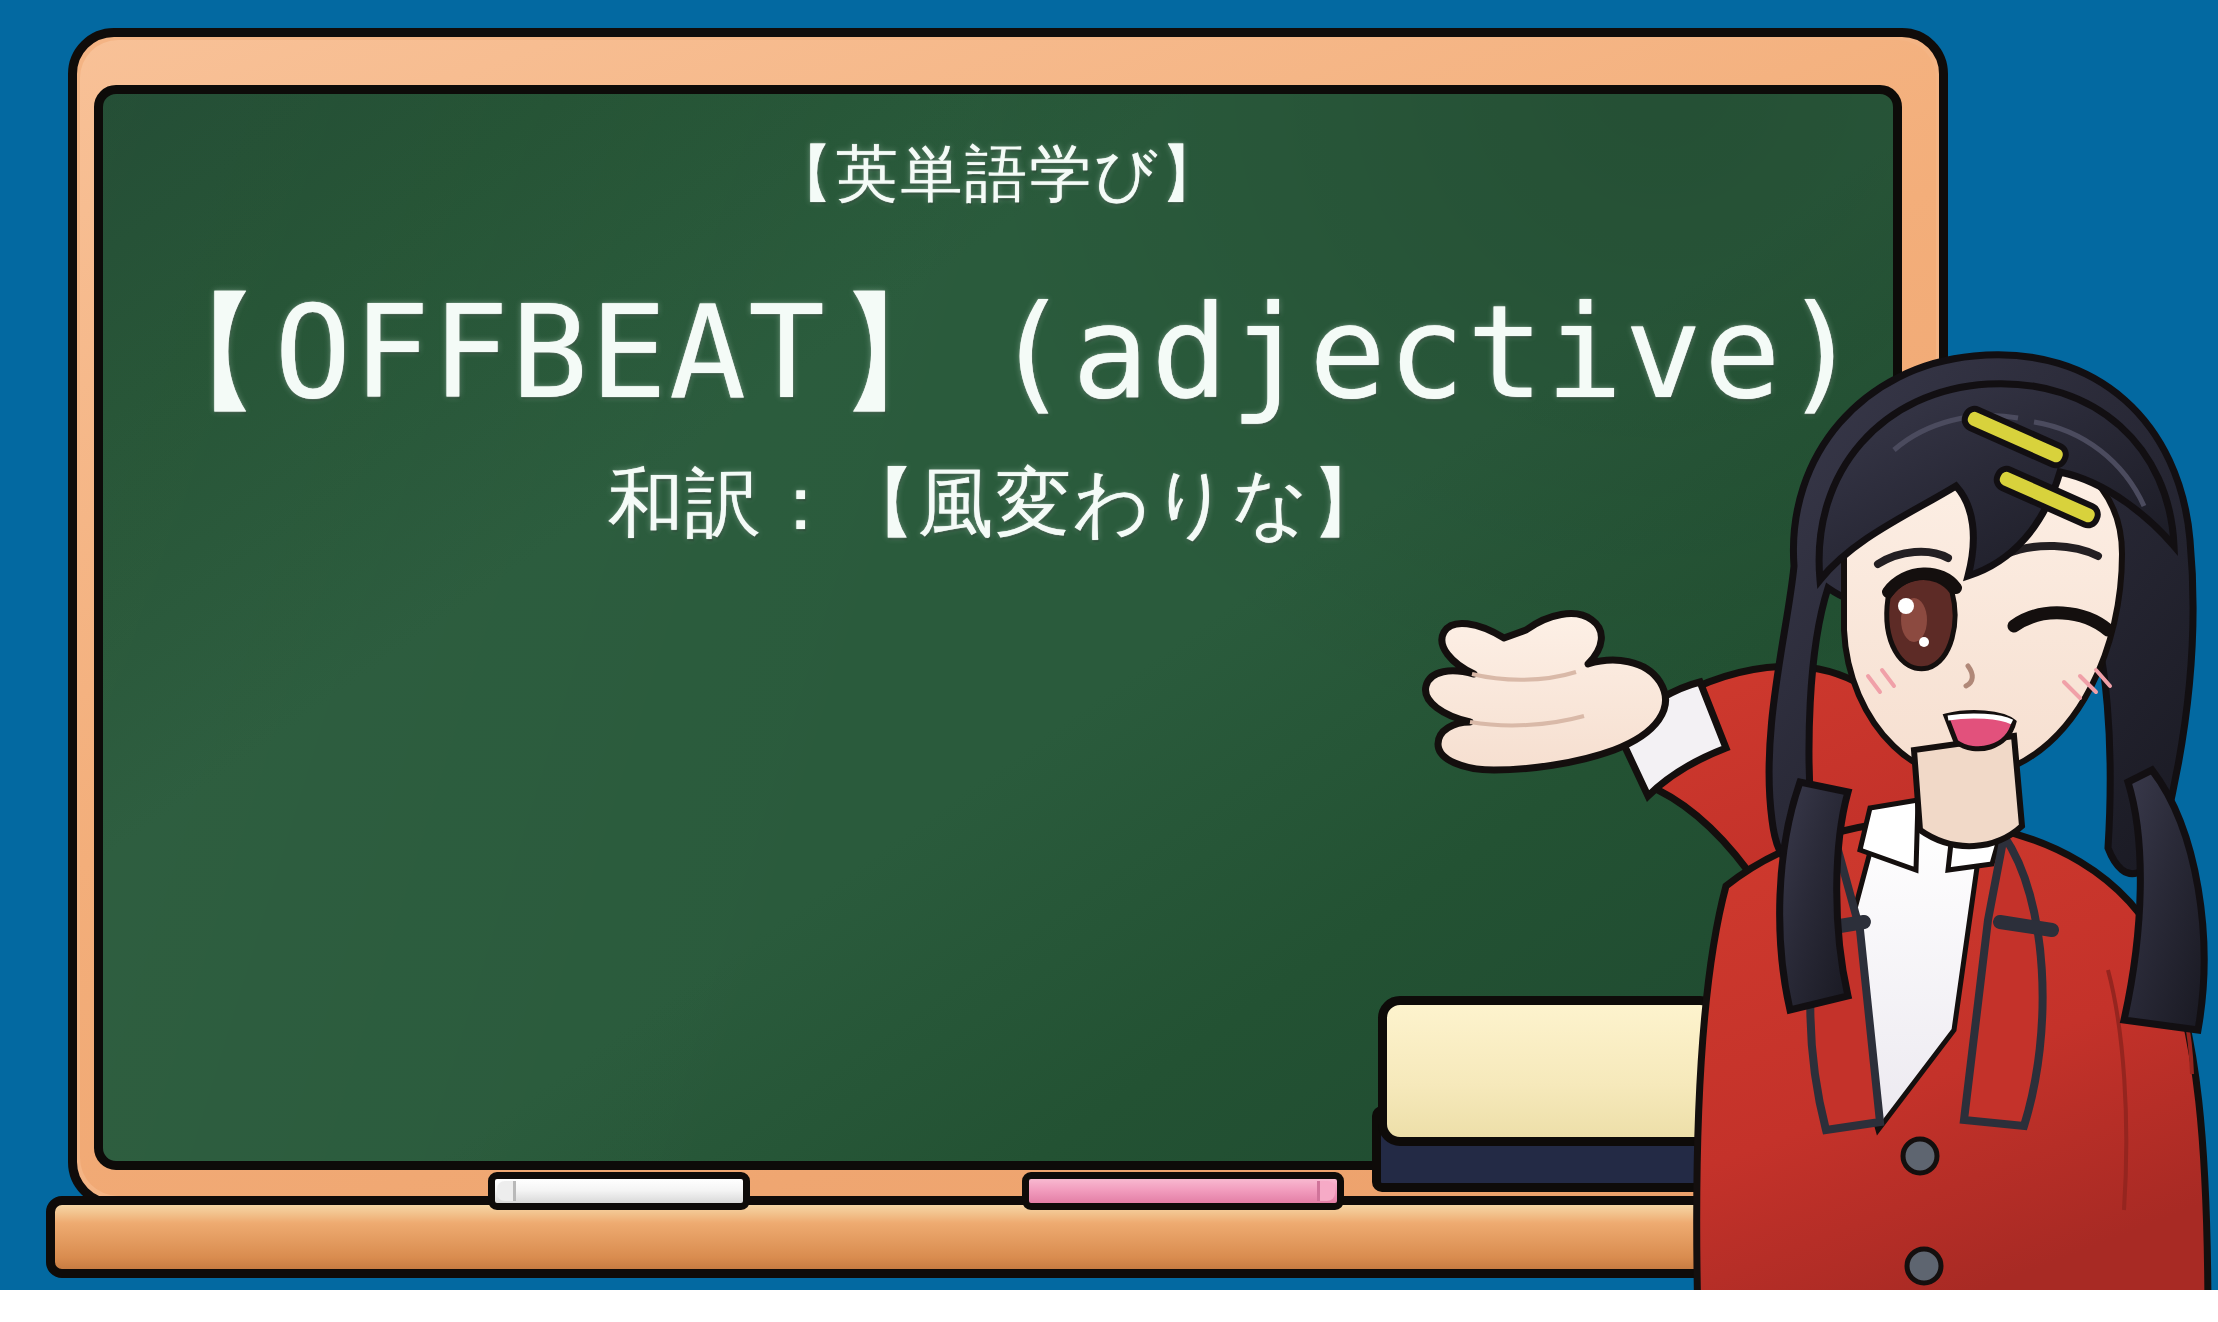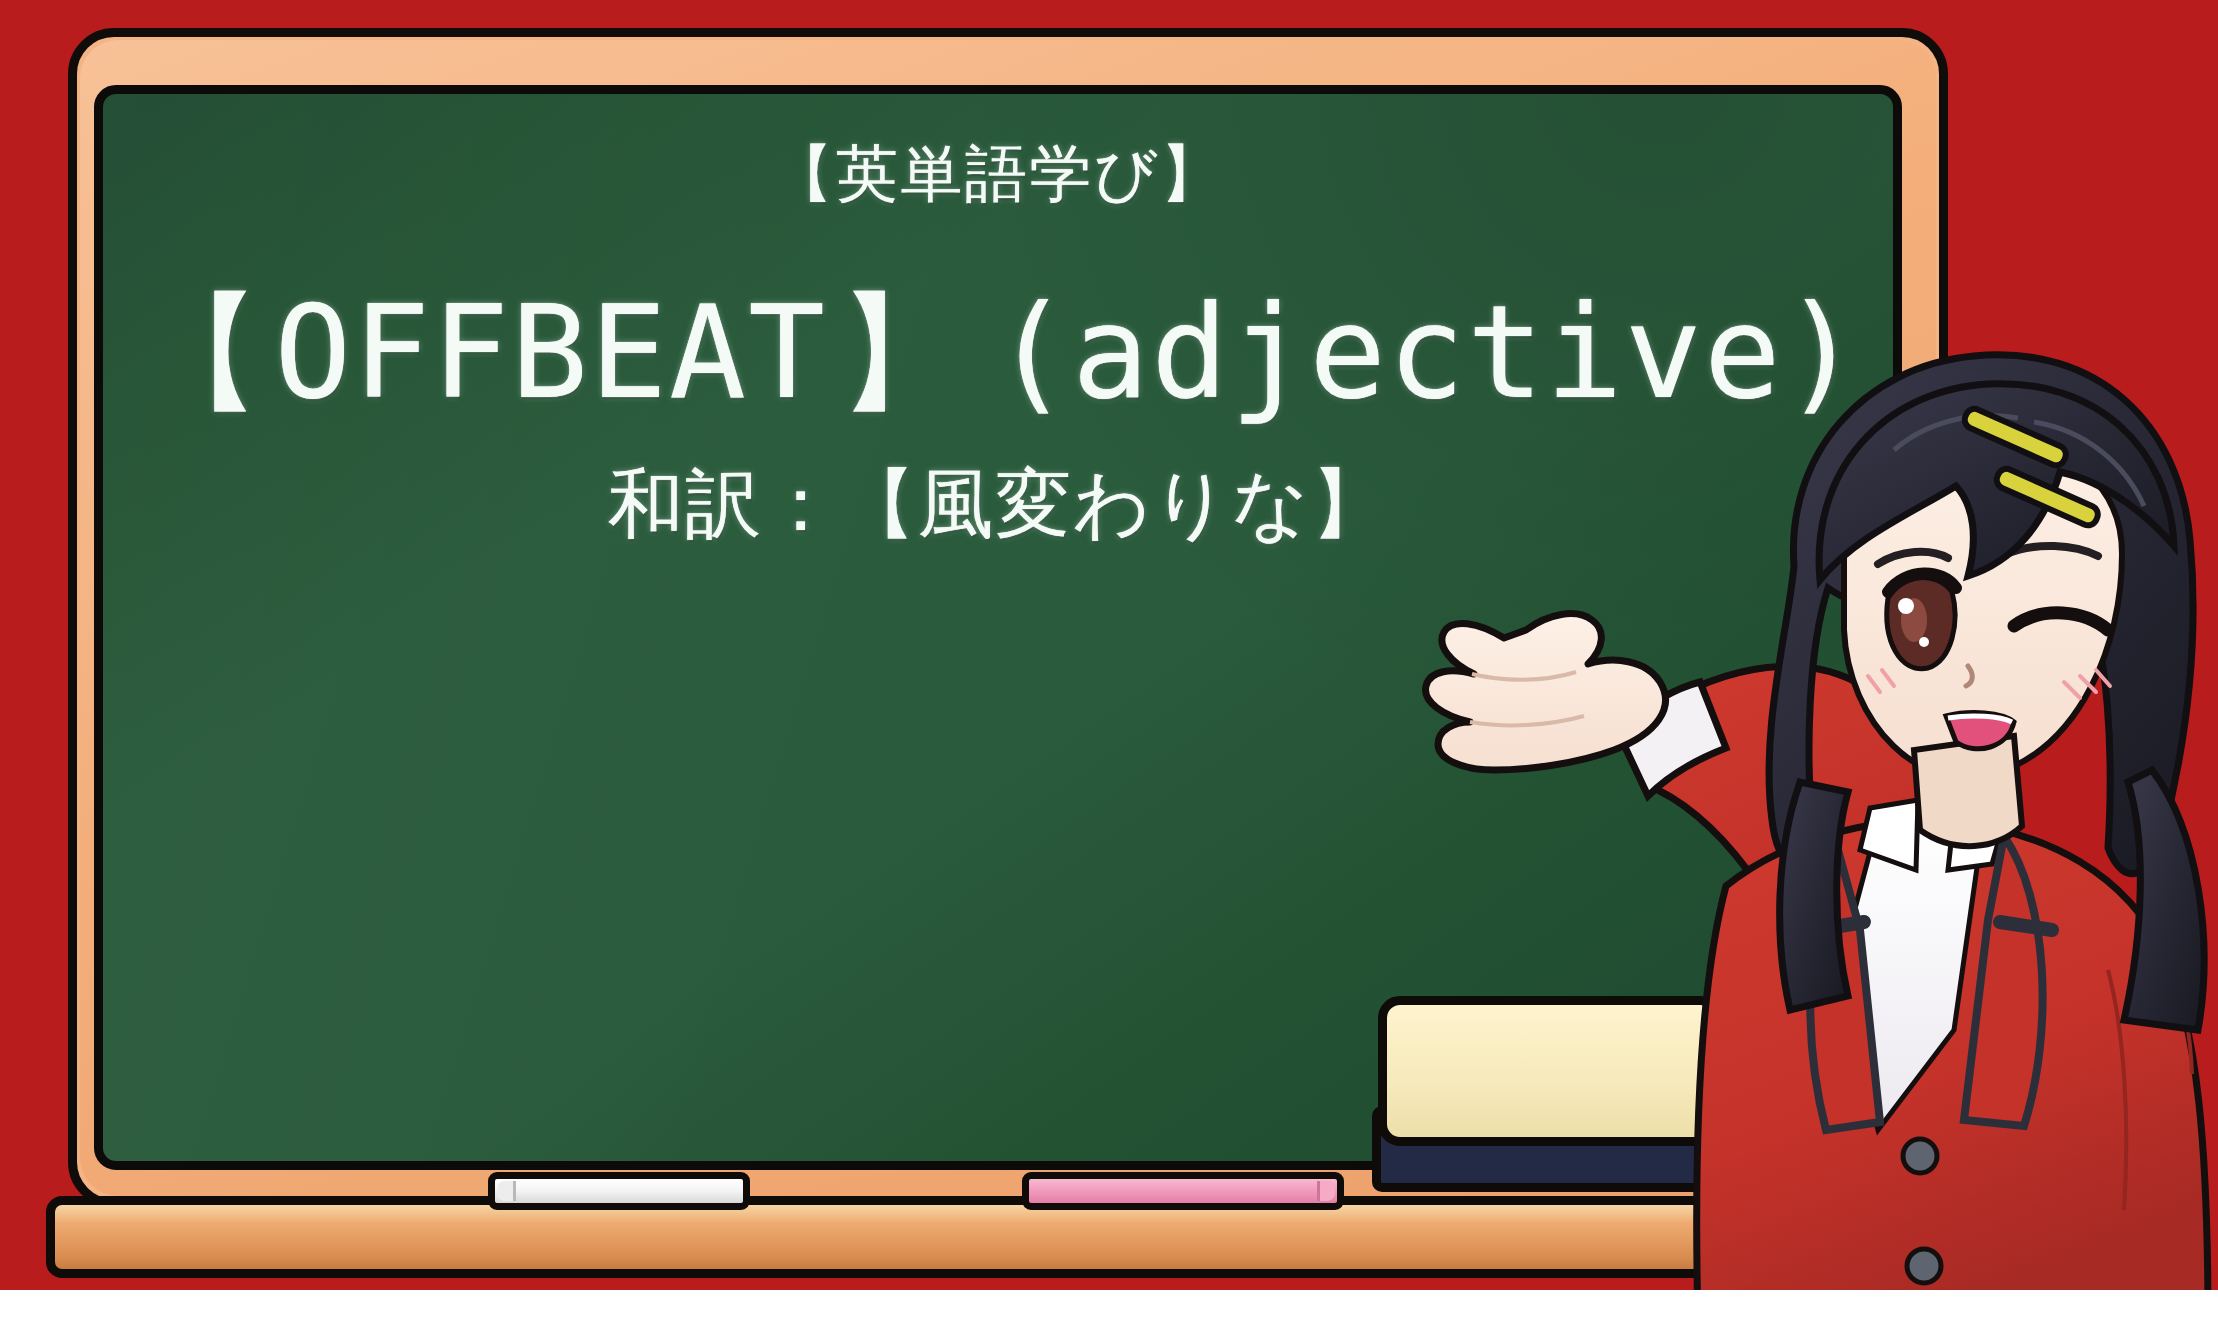--- a/index.html
+++ b/index.html
@@ -12,21 +12,21 @@
     width: 2218px;
     height: 1322px;
     overflow: hidden;
     font-family: "DejaVu Sans", "Liberation Sans", sans-serif;
     position: relative;
   }
 
   #stage {
     position: absolute;
     inset: 0;
-    background: #b91c1c;
+    background: #0369a1;
   }
 
   
   .board-frame {
     position: absolute;
     left: 68px;
     top: 28px;
     width: 1880px;
     height: 1180px;
     background: #f4b484;
@@ -137,20 +137,21 @@
     font-family: "DejaVu Sans", sans-serif;
     letter-spacing: 0.10em;
     font-weight: 400;
   }
 
   .translation-line {
     margin-top: 34px;
     font-size: 76px;
     font-weight: 400;
     letter-spacing: 0.02em;
+    font-family: Liberation Serif, serif;
   }
 
   
   .ledge {
     position: absolute;
     left: 46px;
     top: 1196px;
     width: 1920px;
     height: 82px;
     background: linear-gradient(180deg, #f6d6a5 0%, #eeab71 28%, #d98c4f 82%, #c87c42 100%);

